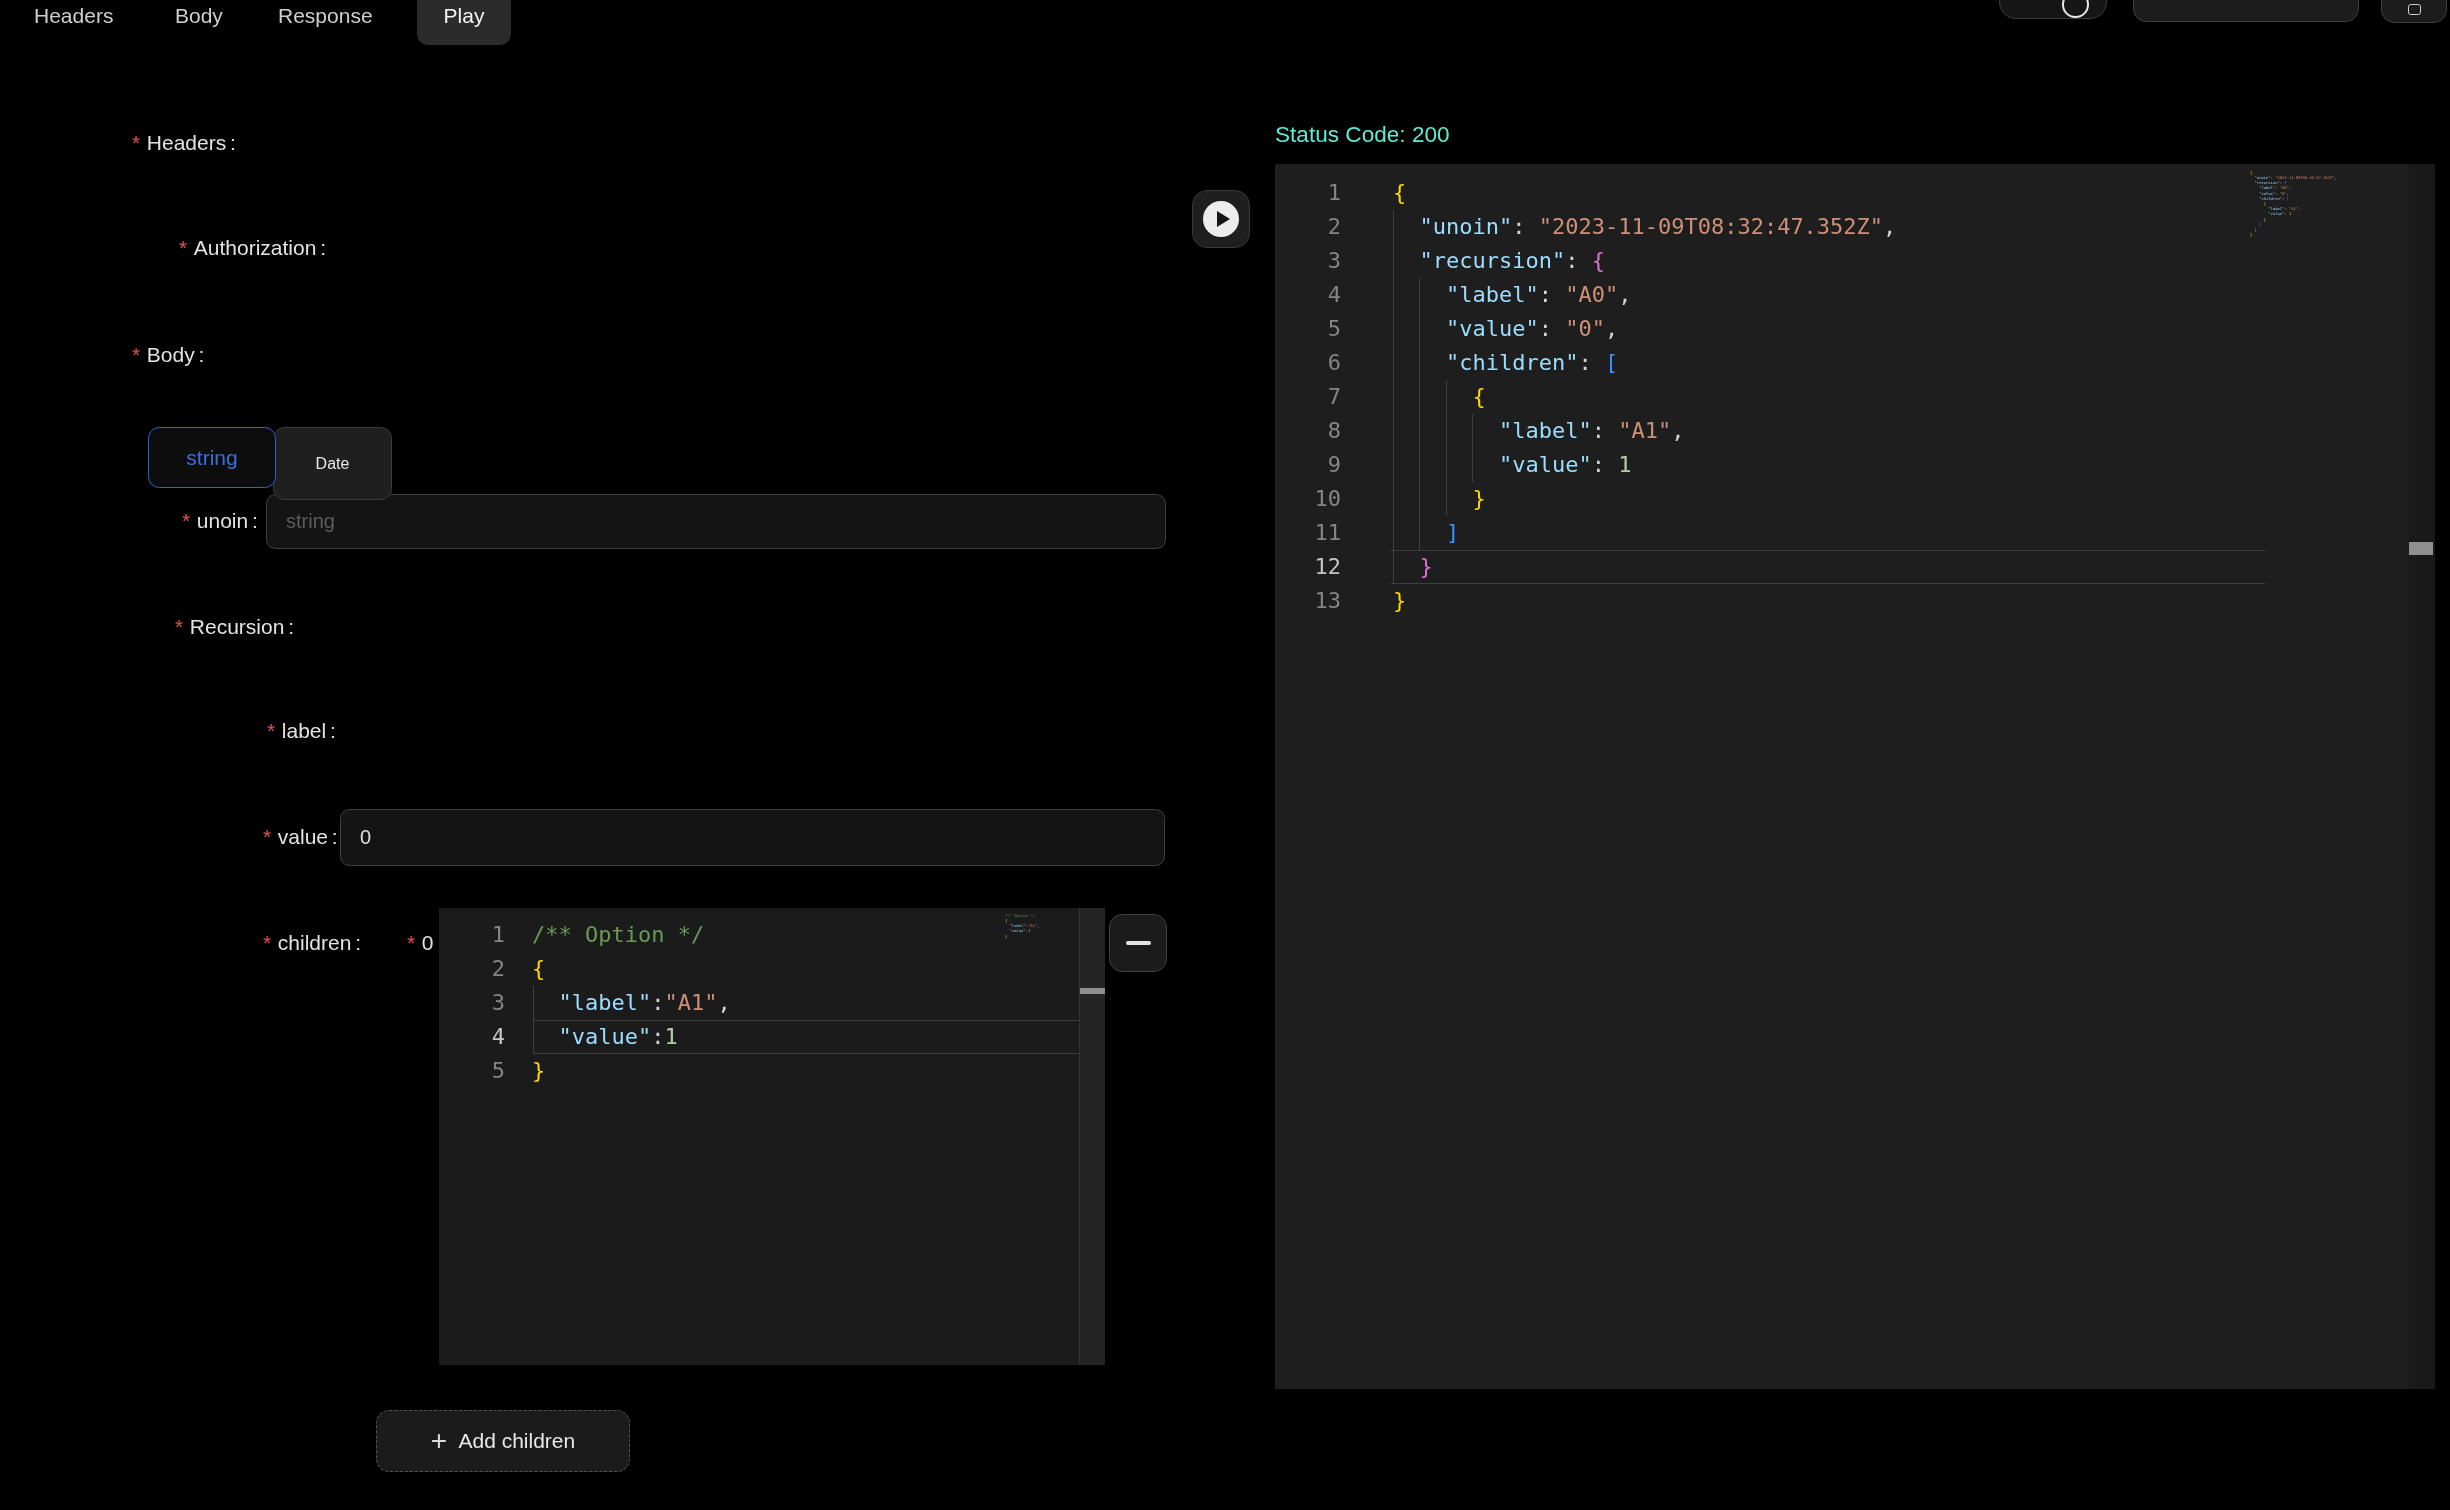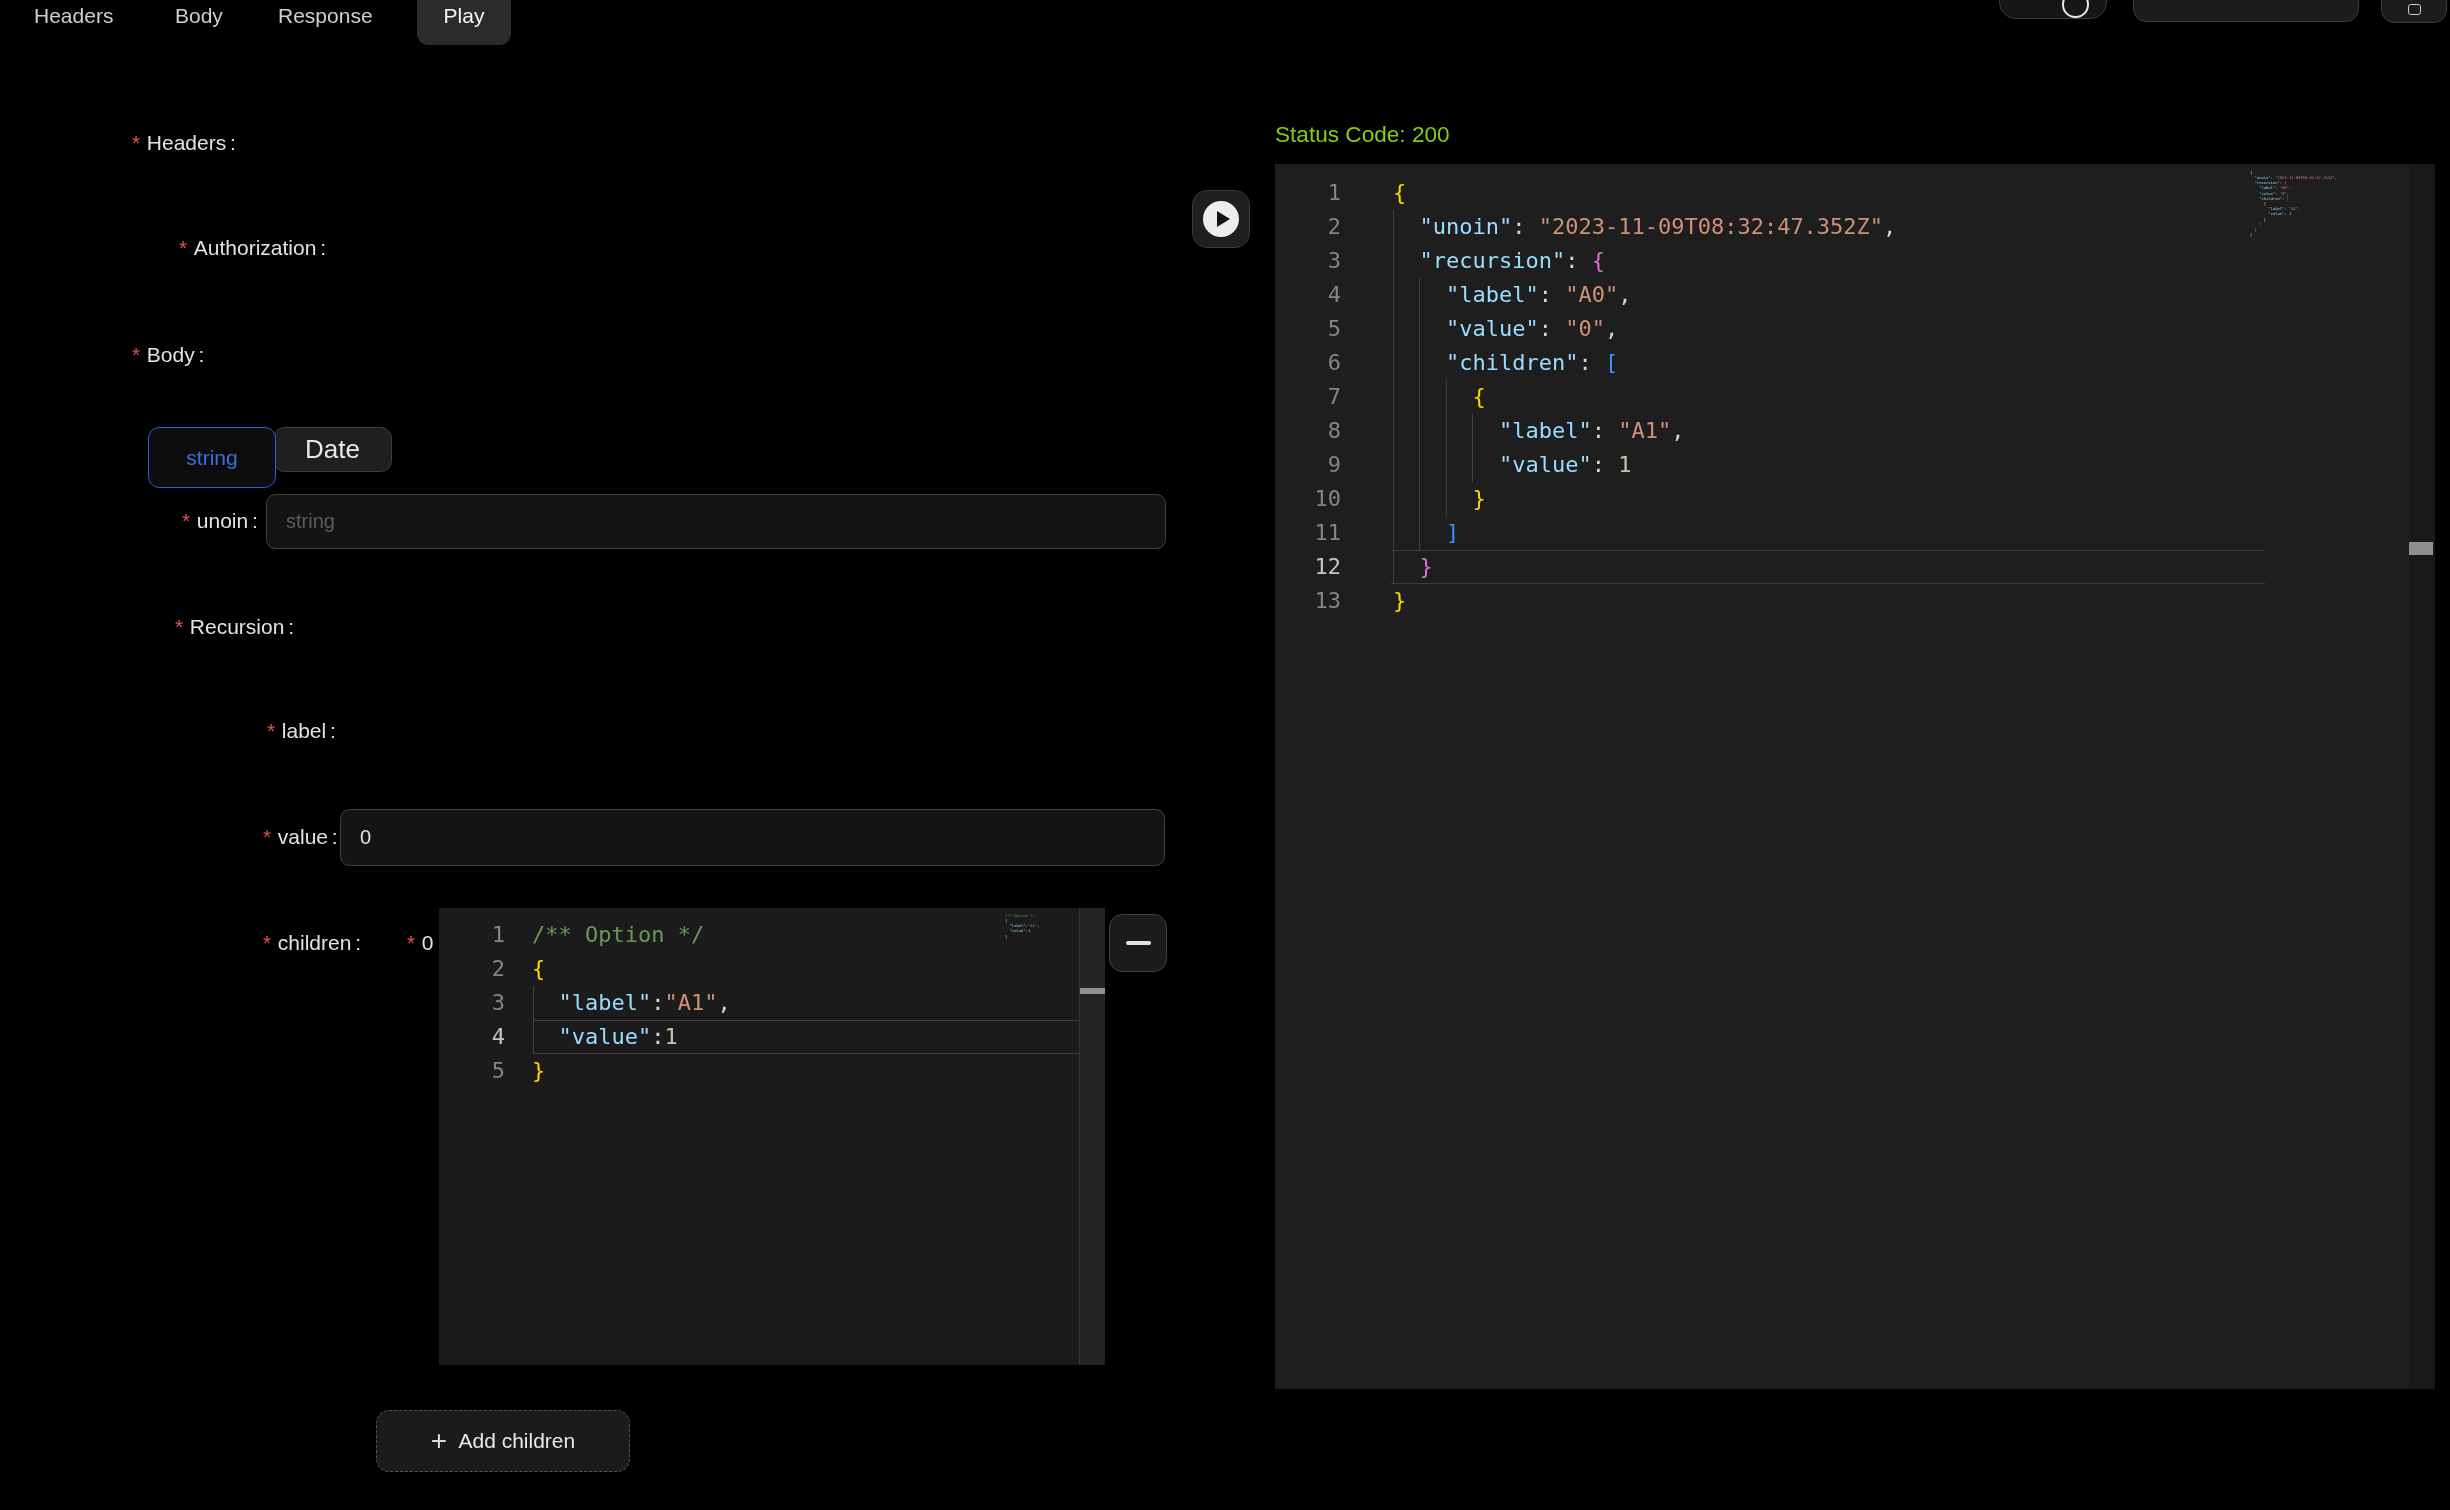--- a/index.html
+++ b/index.html
@@ -28,22 +28,22 @@
   .field-label{position:absolute;height:26.4px;line-height:26.4px;font-size:21px;color:#e3e3e3;white-space:nowrap;margin-left:32px;}
   .req{color:#e0524e;margin-right:6.6px;font-size:21px;}
   .colon{margin-left:3.8px;color:#e3e3e3;}
   .tbox{position:absolute;background:#141414;border:0.9px solid #404040;border-radius:9.4px;
         color:#e0e0e0;font-size:20px;padding:0 19px;font-family:"Liberation Sans",sans-serif;box-sizing:border-box;outline:none;}
   .tbox::placeholder{color:#5c5c5c;}
 
   .seg-string{position:absolute;left:148px;top:427px;width:128px;height:61px;background:#0d0d0d;
         border:1.9px solid #2c63d6;border-radius:11.3px;color:#3b6fdf;font-size:21px;
         display:flex;align-items:center;justify-content:center;z-index:2;box-sizing:border-box;cursor:pointer;}
-  .seg-date{position:absolute;left:273px;top:427px;width:119px;height:45px;background:#1f1f1f;
-        border:0.9px solid #3d3d3d;border-radius:11.3px;color:#e8e8e8;font-size:26px;
+  .seg-date{position:absolute;left:273px;top:427px;width:119px;height:73px;background:#1f1f1f;
+        border:0.9px solid #3d3d3d;border-radius:11.3px;color:#e8e8e8;font-size:16px;
         display:flex;align-items:center;justify-content:center;z-index:1;box-sizing:border-box;cursor:pointer;}
 
   .play-btn{position:absolute;left:1192px;top:190px;width:58px;height:58px;background:#1f1f1f;
         border:0.9px solid #3a3a3a;border-radius:15px;cursor:pointer;}
   .play-circle{position:absolute;left:10.4px;top:10.4px;width:36px;height:36px;background:#ededed;border-radius:50%;}
   .play-triangle{position:absolute;left:14px;top:9.4px;width:0;height:0;border-left:13.2px solid #151515;
         border-top:8.5px solid transparent;border-bottom:8.5px solid transparent;}
 
   .minus-btn{position:absolute;left:1109px;top:914px;width:58px;height:58px;background:#1b1b1b;
         border:0.9px solid #424242;border-radius:13.2px;cursor:pointer;}
@@ -76,21 +76,21 @@
   #left-editor{left:439px;top:908px;width:666px;height:457px;background:#1b1b1b;}
   #left-editor .lines{padding-top:10.4px;}
   #left-editor .code-text{padding-left:27px;}
   #left-editor .cur-hl{left:94px;right:25.5px;}
   #left-editor .minimap{left:566px;top:4.7px;width:75px;}
   .l-track{position:absolute;right:0;top:0;bottom:0;width:25.5px;background:#242424;border-left:0.9px solid #333;}
   .l-thumb{position:absolute;right:0;top:80px;width:25.5px;height:5.7px;background:#8f8f8f;cursor:pointer;}
   #left-editor .ig1{left:94px;top:78px;height:68px;}
 
   
-  .status-line{position:absolute;left:1275px;top:122px;font-size:22.6px;font-weight:500;color:#84cc16;}
+  .status-line{position:absolute;left:1275px;top:122px;font-size:22.6px;font-weight:500;color:#5eead4;}
   #right-editor{left:1275px;top:164px;width:1160px;height:1225px;background:#1e1e1e;}
   #right-editor .lines{padding-top:12.3px;}
   #right-editor .code-text{padding-left:52px;}
   #right-editor .cur-hl{left:116px;right:170px;}
   #right-editor .minimap{left:975px;top:5.7px;width:123px;}
   .r-track{position:absolute;right:0;top:0;bottom:0;width:26.4px;background:#191919;}
   .r-thumb{position:absolute;right:1.9px;top:378px;width:24.5px;height:13.2px;background:#8f8f8f;cursor:pointer;}
   #right-editor .ig0{left:118px;top:46px;height:373px;}
   #right-editor .ig2{left:144px;top:114px;height:272px;}
   #right-editor .ig4{left:171px;top:216px;height:136px;}

